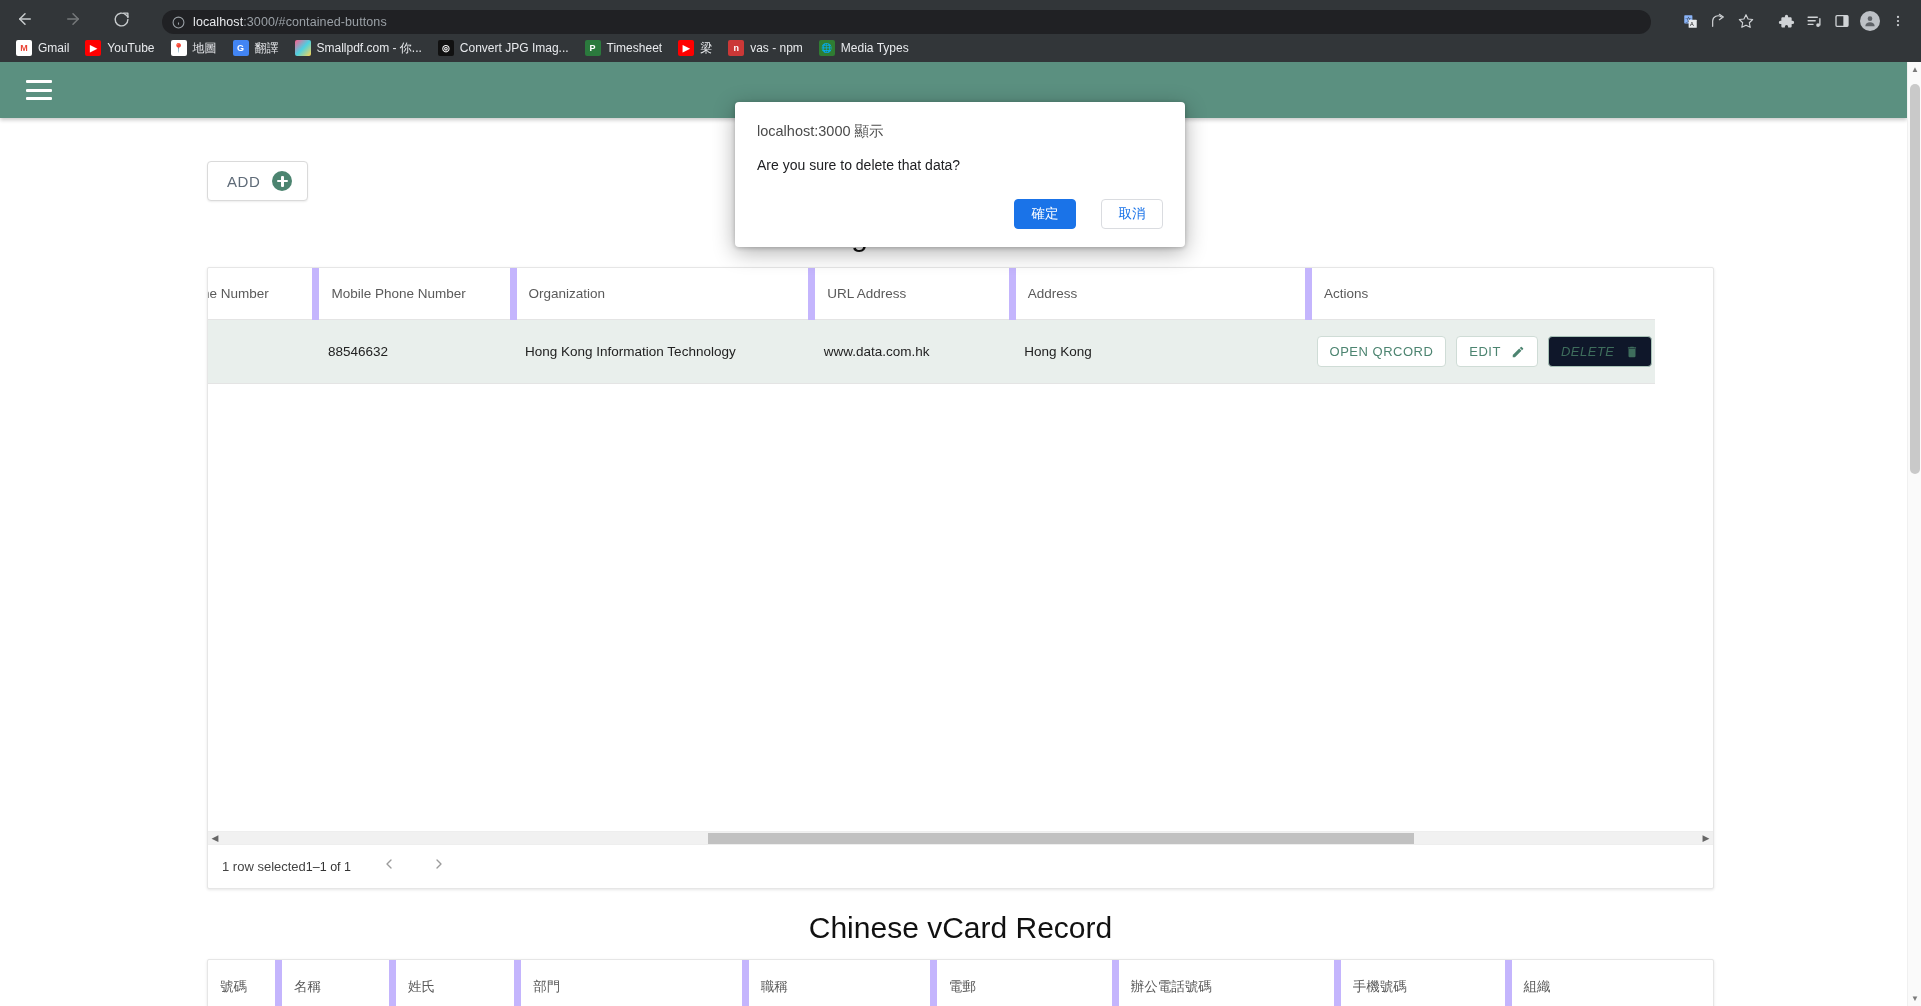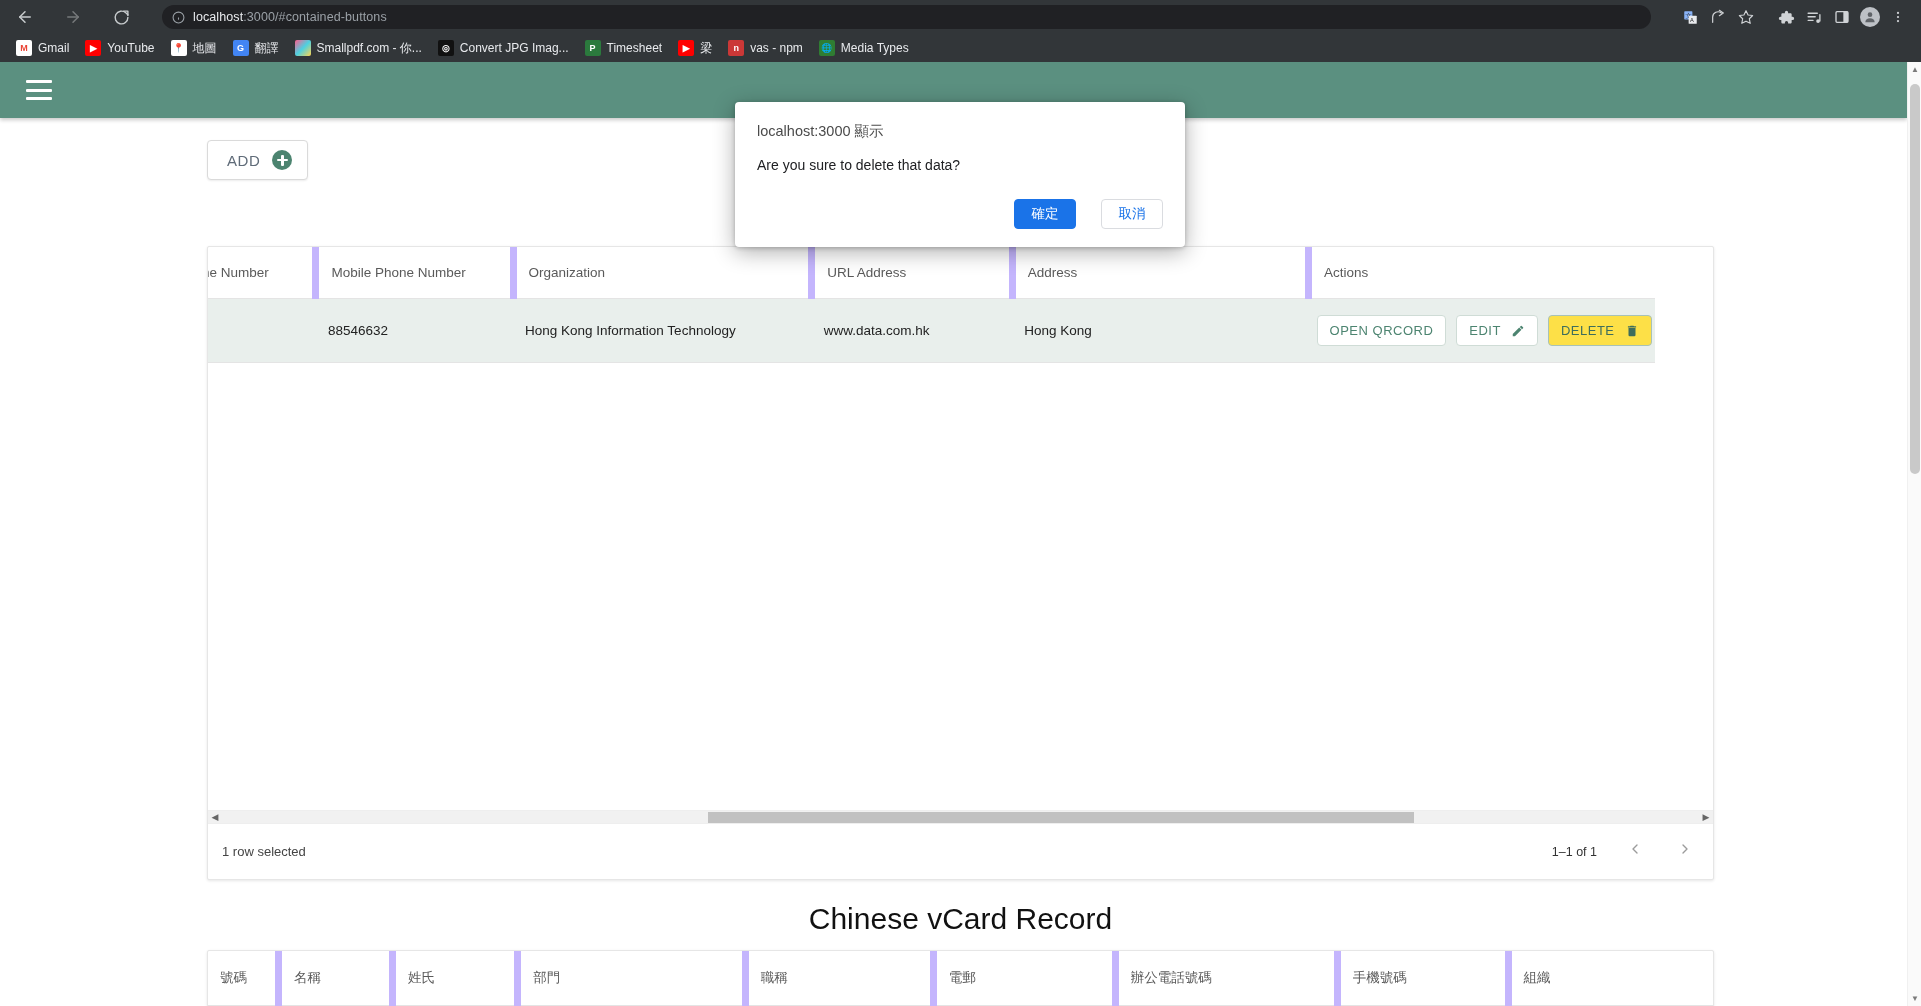--- a/index.html
+++ b/index.html
@@ -8,21 +8,21 @@
     width: 1921px; height: 1006px;
     overflow: hidden;
     font-family: "Liberation Sans", sans-serif;
     background: #ffffff;
   }
 
   
   #browser-chrome { background: #323639; width: 100%; }
 
   #toolbar {
-    height: 34px; display: flex; align-items: center;
+    height: 34px; display: flex; align-items: flex-end;
     padding: 0 10px; gap: 18px;
   }
   .nav-btn {
     width: 30px; height: 30px; border-radius: 50%;
     display: flex; align-items: center; justify-content: center;
     color: #c8ccce; flex: 0 0 auto;
   }
   .nav-btn.dim { color: #76797b; }
   .nav-btn svg { display: block; }
 
@@ -86,20 +86,21 @@
   #content { padding: 0 0 0 0; }
 
   #add-row { padding: 22px 0 0 207px; }
   #add-button {
     display: inline-flex; align-items: center; gap: 12px;
     border: 1px solid #dadada; border-radius: 4px;
     background: #fff; padding: 9px 15px 9px 19px;
     font-size: 15px; color: #5f6b78; letter-spacing: .6px;
     box-shadow: 0 1px 2px rgba(0,0,0,0.08);
     cursor: pointer;
+    margin-top: 21px;
   }
   .plus-circle {
     width: 20px; height: 20px; border-radius: 50%; background: #4c8470;
     display:flex; align-items:center; justify-content:center;
     color:#fff; font-size: 16px; line-height: 1; font-weight: 600;
     position: relative;
   }
   .plus-circle::before, .plus-circle::after {
     content:""; position:absolute; background:#fff; border-radius:1px;
   }
@@ -141,37 +142,37 @@
 
   .actions-cell { padding-left: 8px !important; }
   .act-wrap { display: flex; gap: 10px; align-items: center; }
   .act-btn {
     display:inline-flex; align-items:center; gap: 10px;
     border: 1px solid #cfdcd6; border-radius: 4px;
     background: #fff; padding: 7px 12px;
     font-size: 13px; color: #4c8470; letter-spacing: .5px;
     cursor: pointer; white-space: nowrap;
   }
-  .act-btn.filled { background: #fde047; color: #3e6d5c; border-color:#a8c2b7; }
+  .act-btn.filled { background: #0f172a; color: #3e6d5c; border-color:#a8c2b7;font-style:italic; }
   .ico-svg { display:block; }
 
   .scrollbar-track {
     height: 13px; background: #f1f1f1; position: relative;
     border-top: 1px solid #eee;
     display: flex; align-items: center;
   }
   .sb-arrow { width: 14px; text-align:center; font-size: 9px; color:#666; cursor: pointer;}
   .sb-thumb {
     position: absolute; left: 500px; top: 1px; height: 11px; width: 706px;
     background: #c1c1c1; border-radius: 0px; cursor: pointer;
   }
 
   .table-footer {
-    height: 56px; display: flex; align-items: center;
-    justify-content: space-between; padding: 0 16px 0 14px;
+    height: 44px; display: flex; align-items: center;
+    padding: 0 16px 0 14px;
     font-size: 13px; color: #444;
     border-top: 1px solid #eee;
   }
   .pager { display: flex; align-items: center; gap: 26px; }
   .pager-label { font-size: 12.5px; color: #333; }
   .pg-btn { color: #9b9b9b; font-size: 17px; cursor: pointer; padding: 0 4px;}
 
   
   #js-dialog {
     position: absolute; left: 735px; top: 40px; width: 450px;

